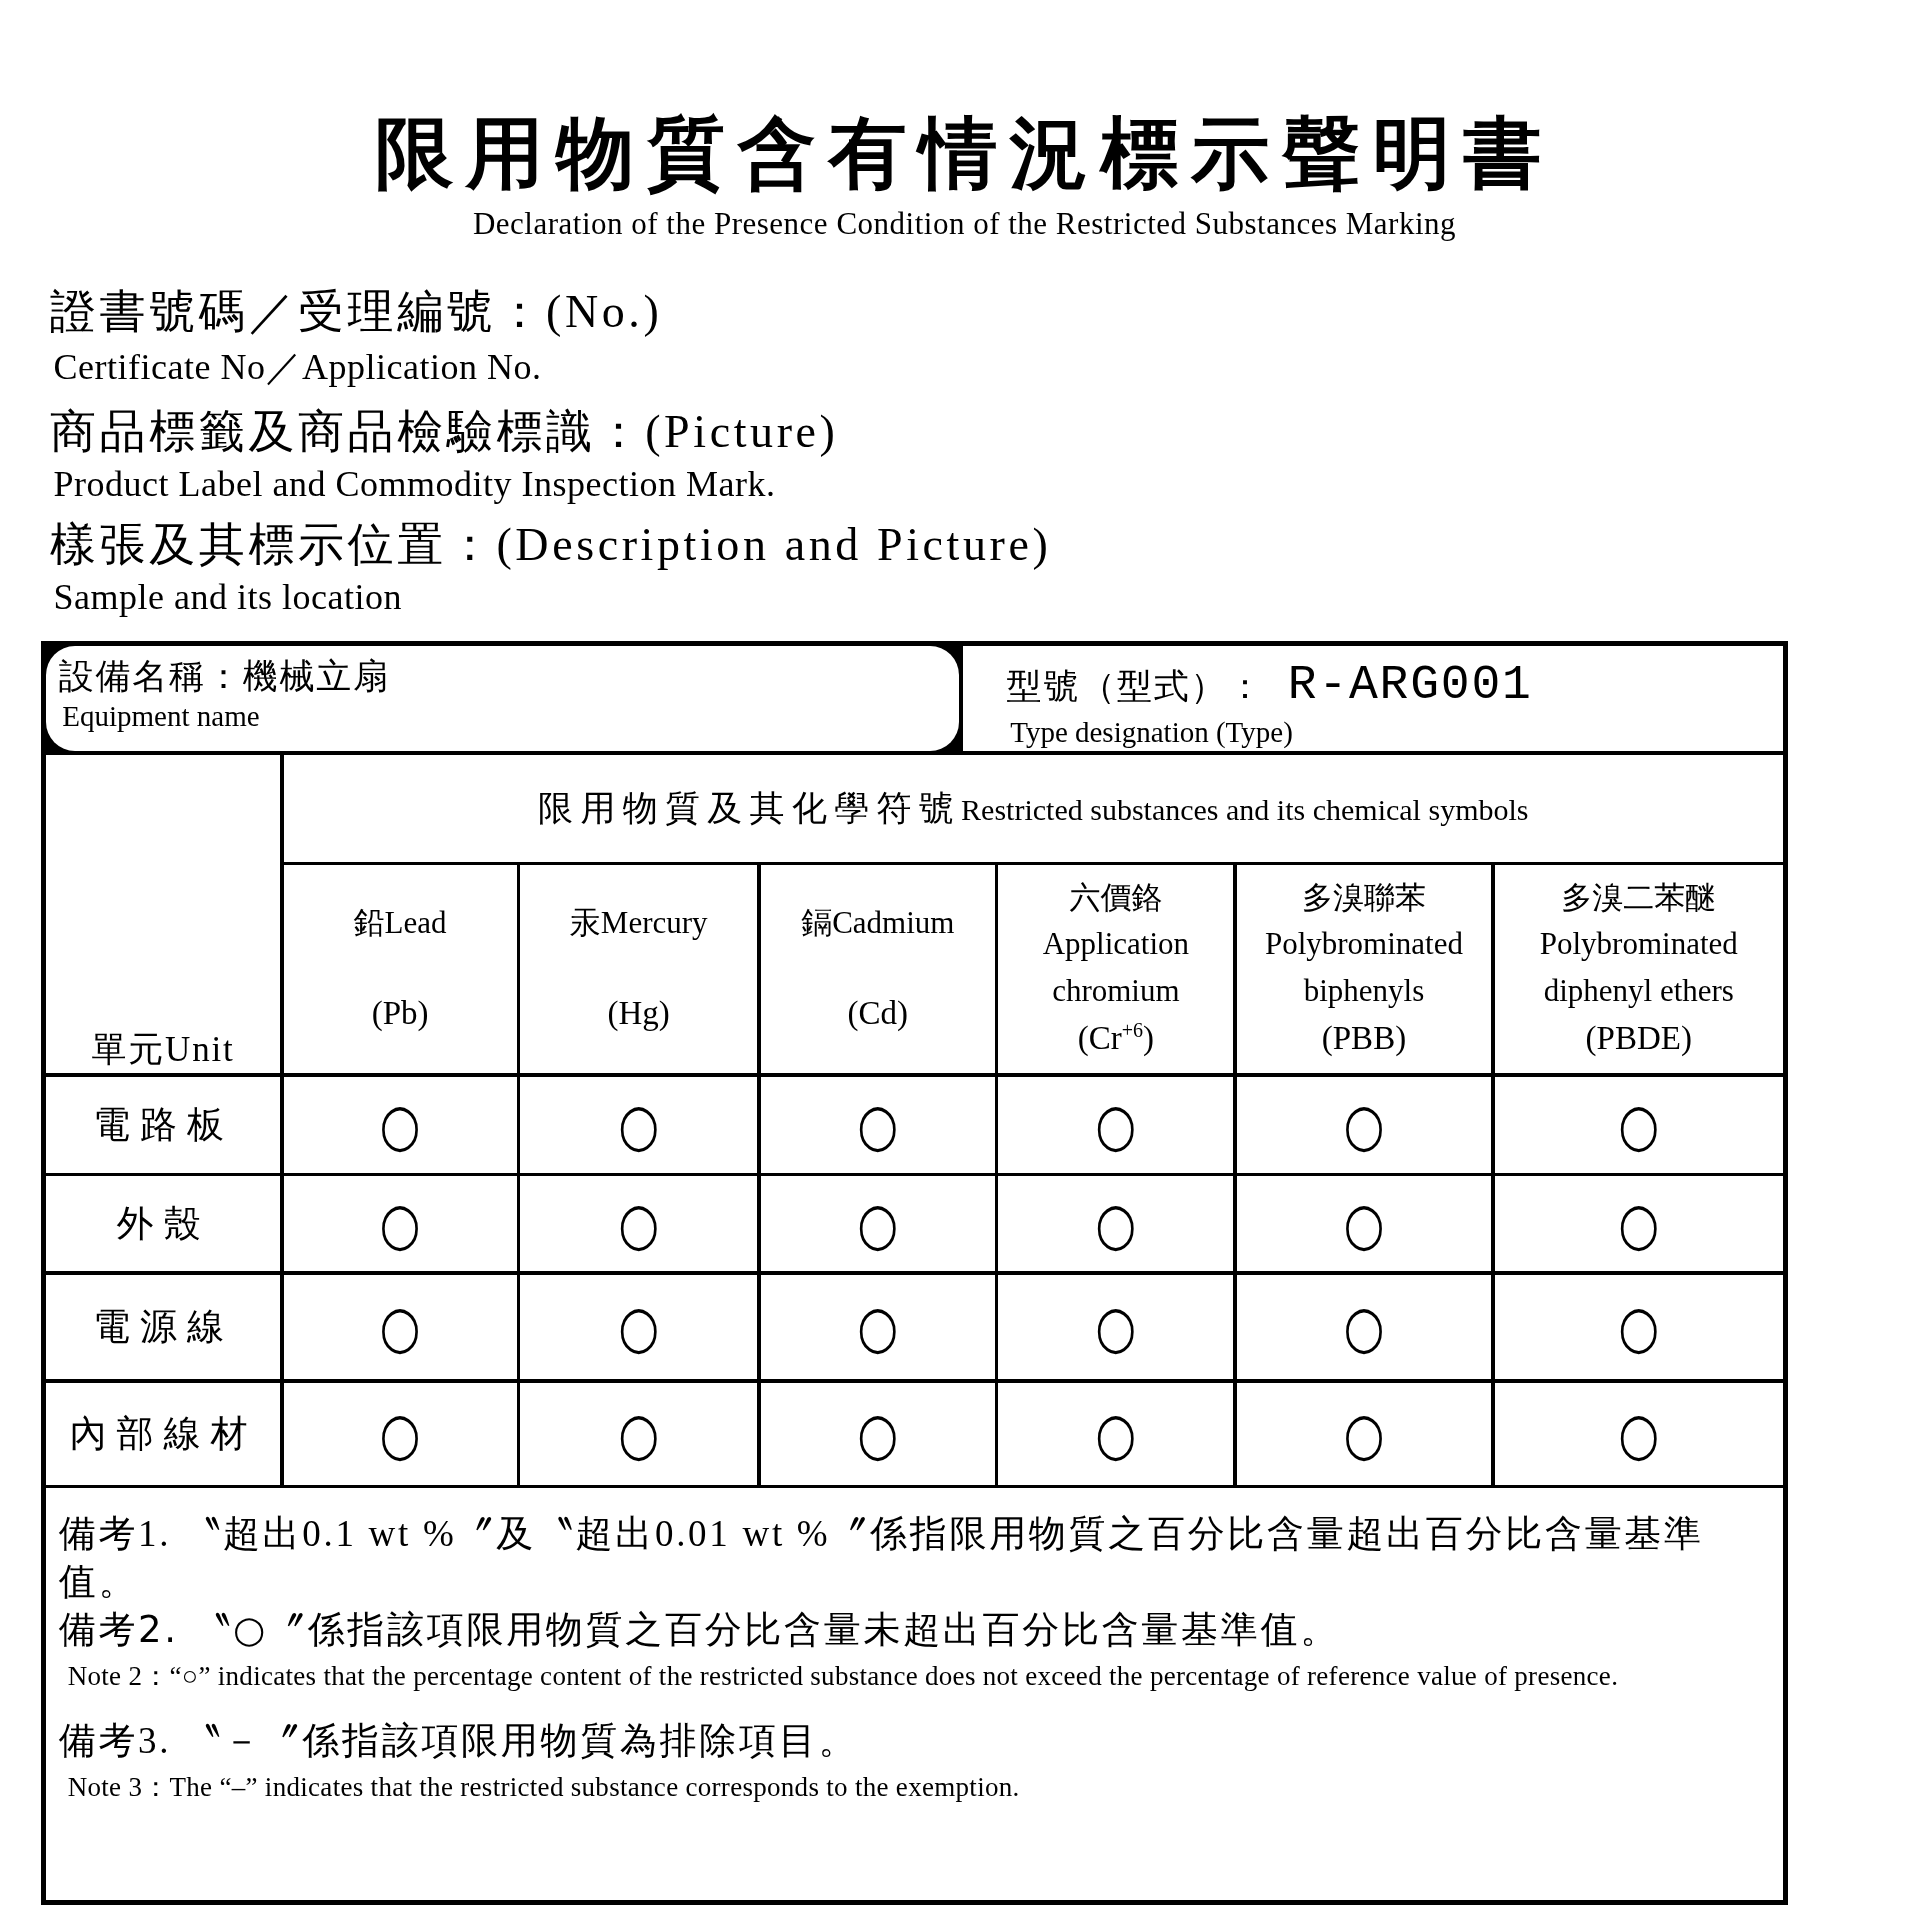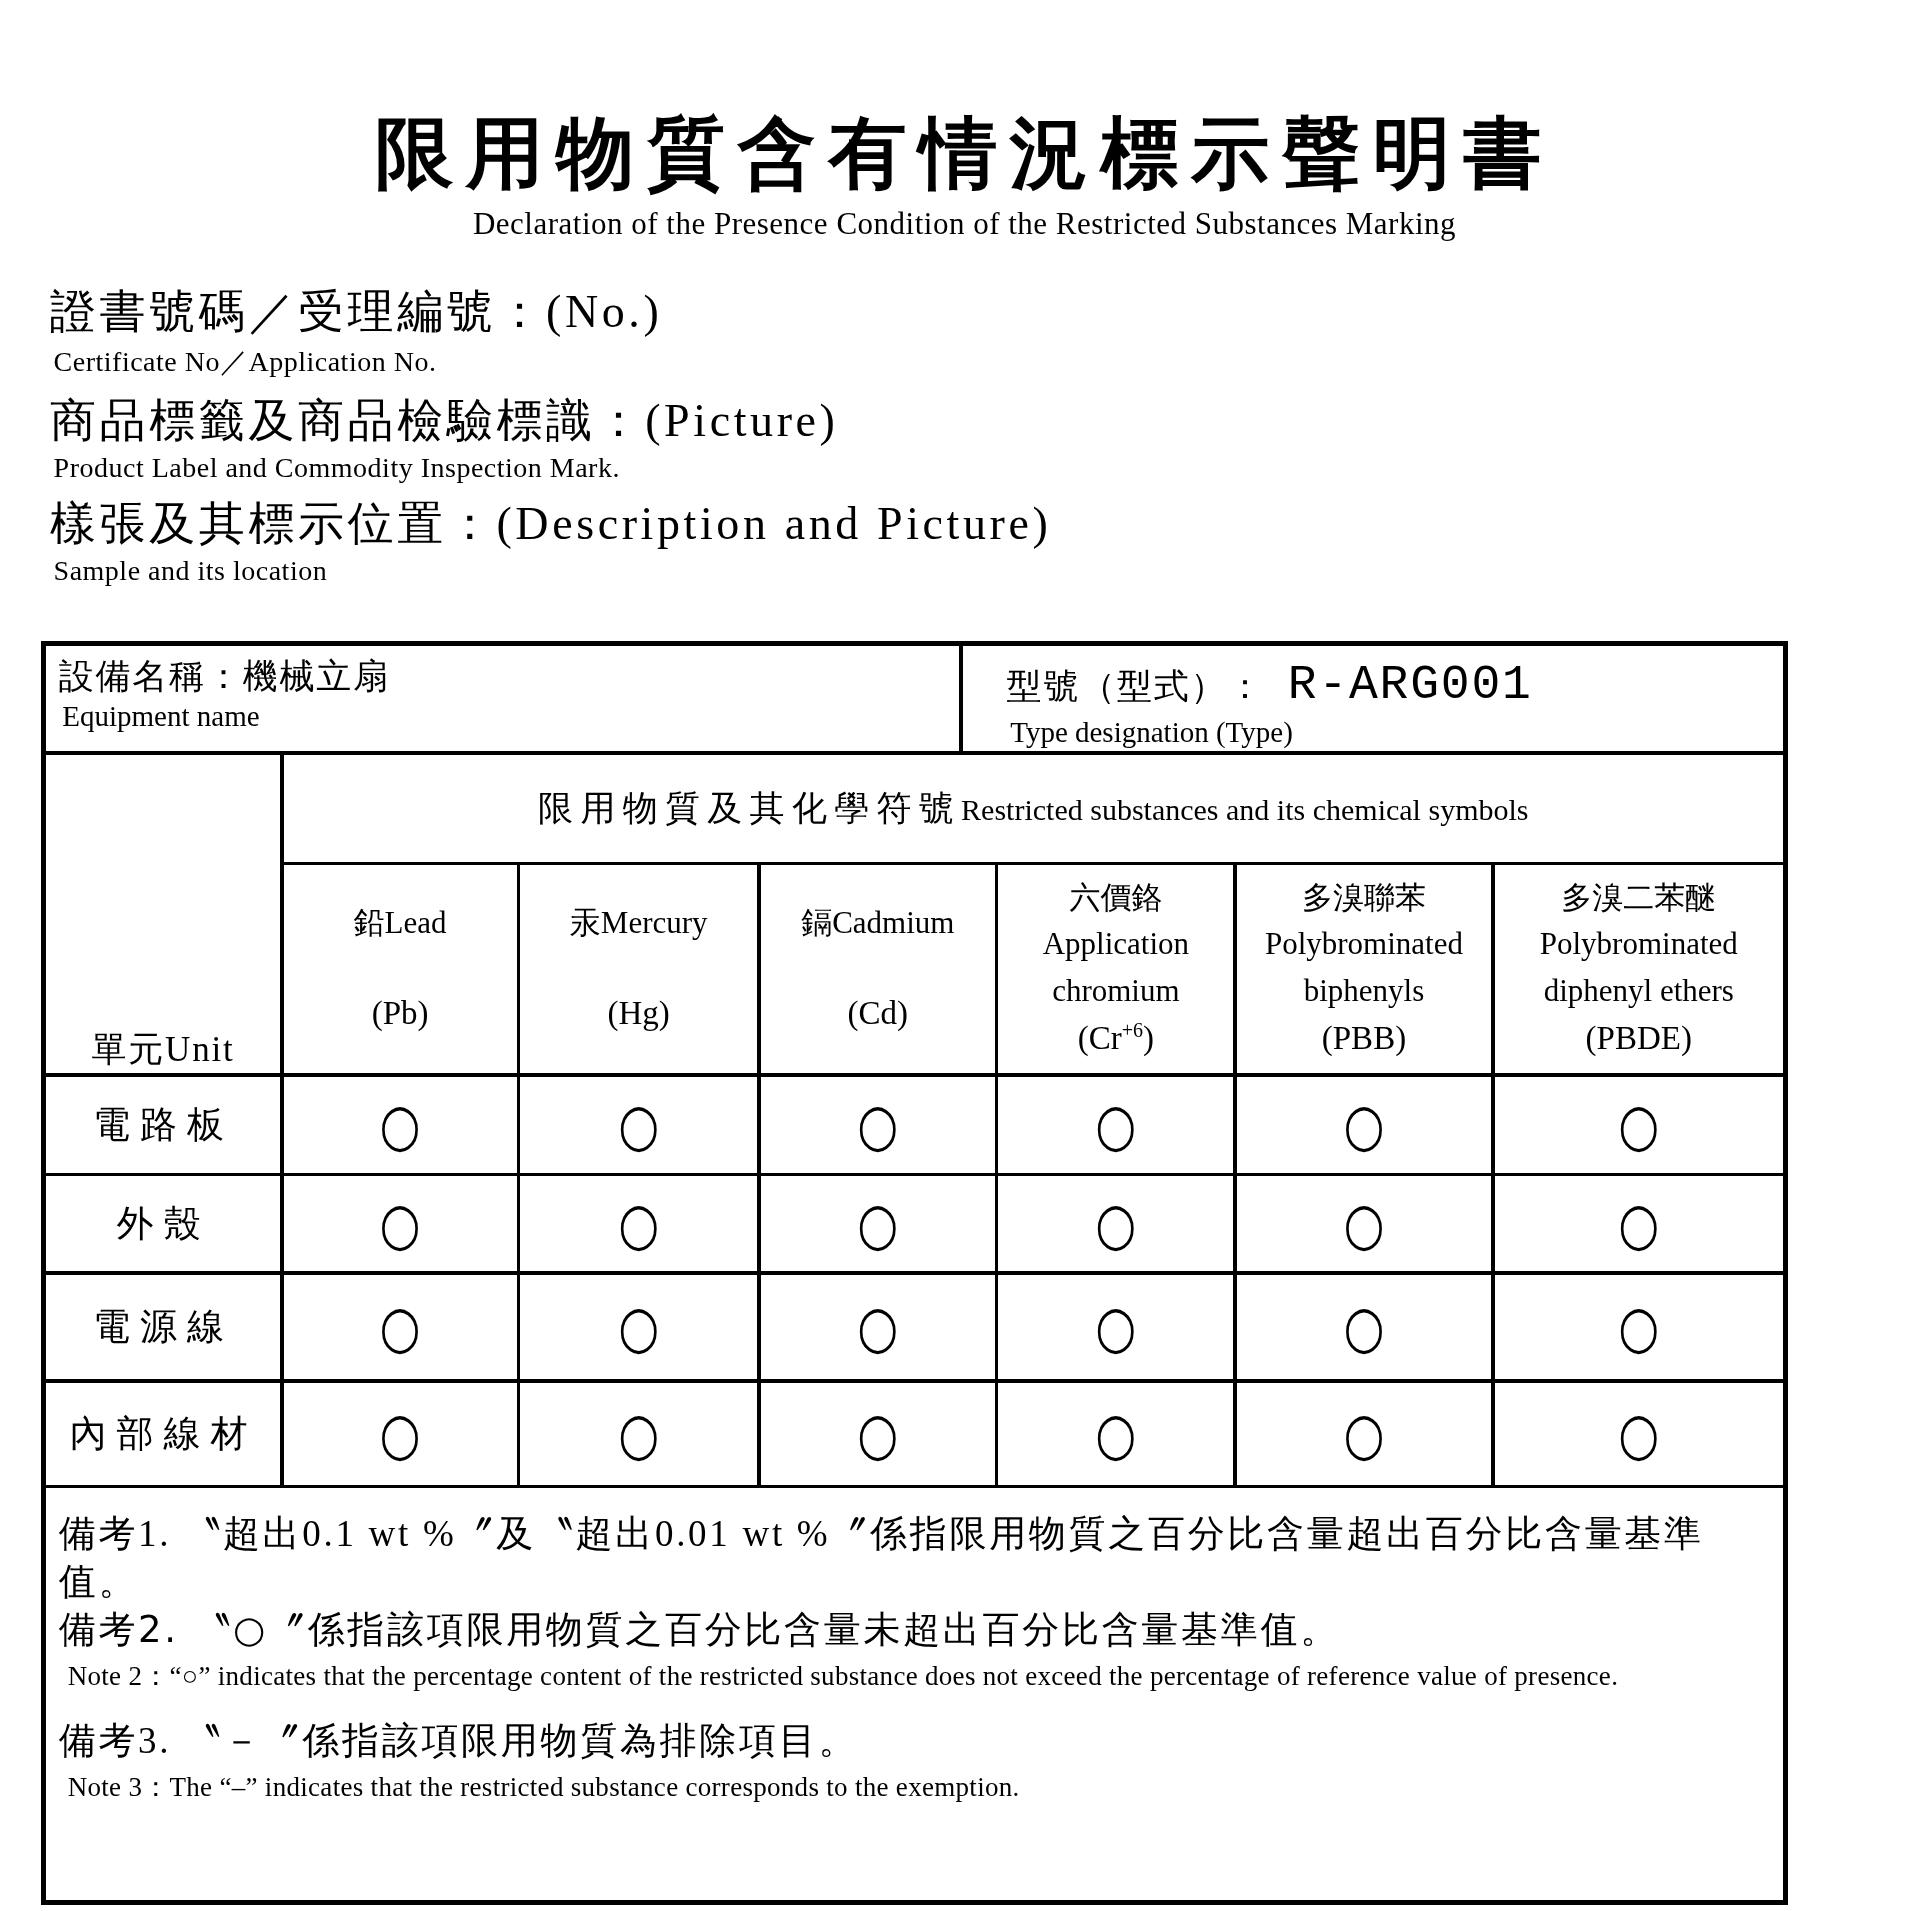--- a/index.html
+++ b/index.html
@@ -15,33 +15,33 @@
   
   .title-block { text-align: center; padding-top: 107px; }
   .doc-title {
     font-size: 78px; font-weight: bold; letter-spacing: 12.7px;
     line-height: 1.2;
   }
   .doc-subtitle { font-size: 31px; margin-top: 5.5px; letter-spacing: 0.5px; }
 
   .info-block { margin: 44px 0 0 50px; }
   .info-zh { font-size: 46px; letter-spacing: 3.6px; line-height: 1.15; }
-  .info-en { font-size: 28px; margin: 3.6px 0 14.5px 3.6px; letter-spacing: 0.5px; }
+  .info-en { font-size: 36px; margin: 3.6px 0 14.5px 3.6px; letter-spacing: 0.5px; }
 
   
   .decl-table {
     position: absolute; left: 41px; top: 641px;
     width: 1747px; height: 1264px;
     background: #000; border: 5.5px solid #000;
     display: flex; flex-direction: column; gap: 3.6px;
   }
   .cell { background: #fff; }
 
   .row-a { flex: 0 0 105px; display: grid; grid-template-columns: 913px 1fr; gap: 3.6px; background: #000; }
-  .equip-cell { padding: 9px 9px 0 12.7px; }
+  .equip-cell { padding: 9px 9px 0 12.7px; border-radius: 29px; }
   .type-cell  { padding: 9px 9px 0 44px; }
   .cell-zh { font-size: 35px; letter-spacing: 1.8px; line-height: 1.25; }
   .cell-en { font-size: 29px; line-height: 1.2; margin-left: 3.6px; }
   .model { font-family: "Liberation Mono", "DejaVu Sans Mono", monospace; font-size: 48px; margin-left: 23.6px; letter-spacing: 1.8px; }
 
   .main-grid {
     flex: 0 0 730px;
     display: grid; gap: 3.6px; background: #000;
     grid-template-columns: 234px 233px 237px 234px 235px 254px 1fr;
     grid-template-rows: 107px 208px 96px 95px 104px 102px;

